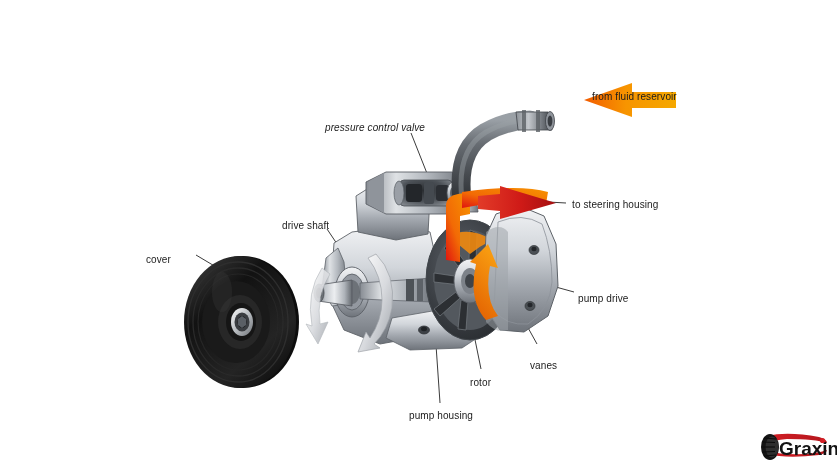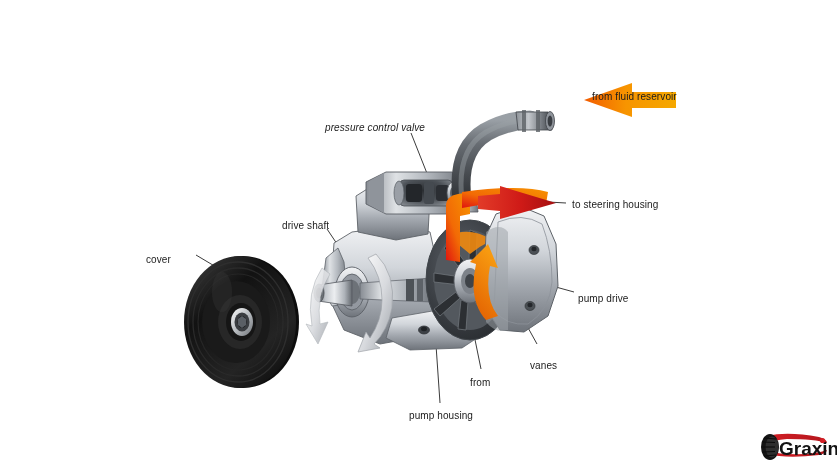--- a/index.html
+++ b/index.html
@@ -269,21 +269,21 @@
   <div class="lbl" style="left:572px; top:198px;">to steering housing</div>
 
   <div class="lbl" style="left:282px; top:219px;">drive shaft</div>
 
   <div class="lbl" style="left:146px; top:253px;">cover</div>
 
   <div class="lbl" style="left:578px; top:292px;">pump drive</div>
 
   <div class="lbl" style="left:530px; top:351px;margin-top:8px;">vanes</div>
 
-  <div class="lbl" style="left:470px; top:376px;">from</div>
+  <div class="lbl" style="left:470px; top:376px;">rotor</div>
 
   <div class="lbl" style="left:409px; top:409px;text-align:center;">pump housing</div>
 
   <svg id="logo" viewBox="0 0 80 34">
     <defs>
       <linearGradient id="gSwoosh" x1="0" y1="0" x2="1" y2="0">
         <stop offset="0" stop-color="#d21f26"></stop>
         <stop offset="1" stop-color="#b4161c"></stop>
       </linearGradient>
     </defs>

